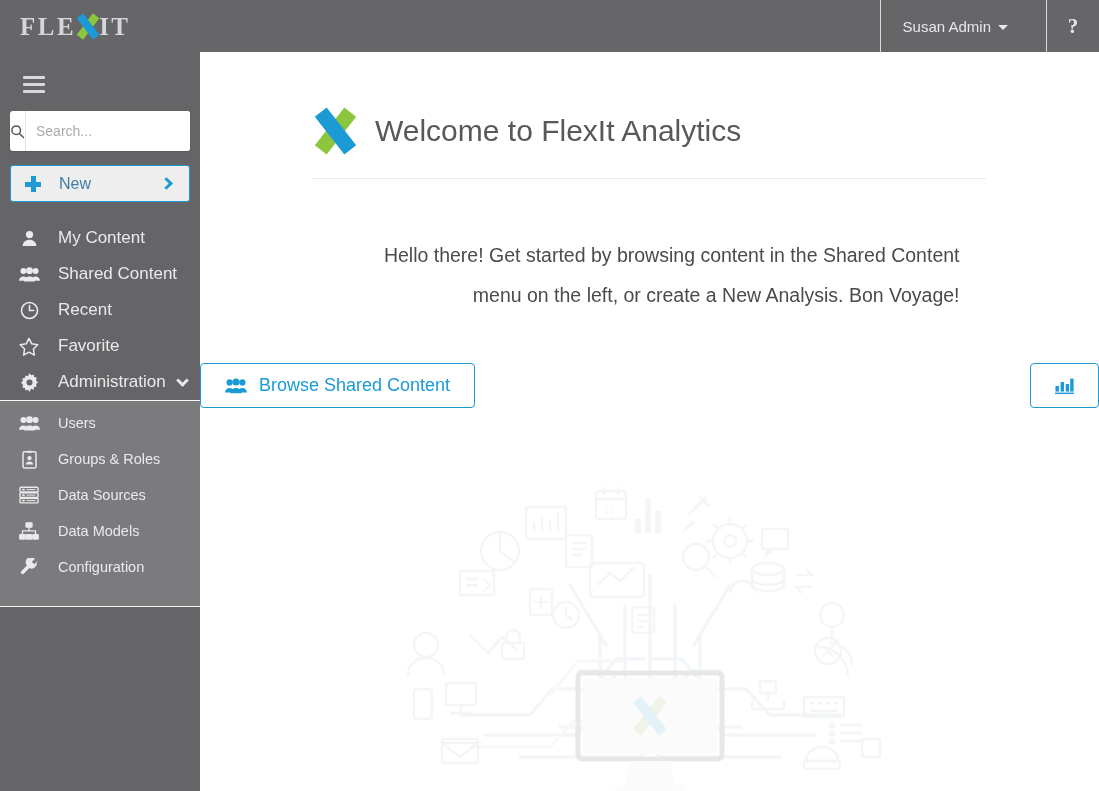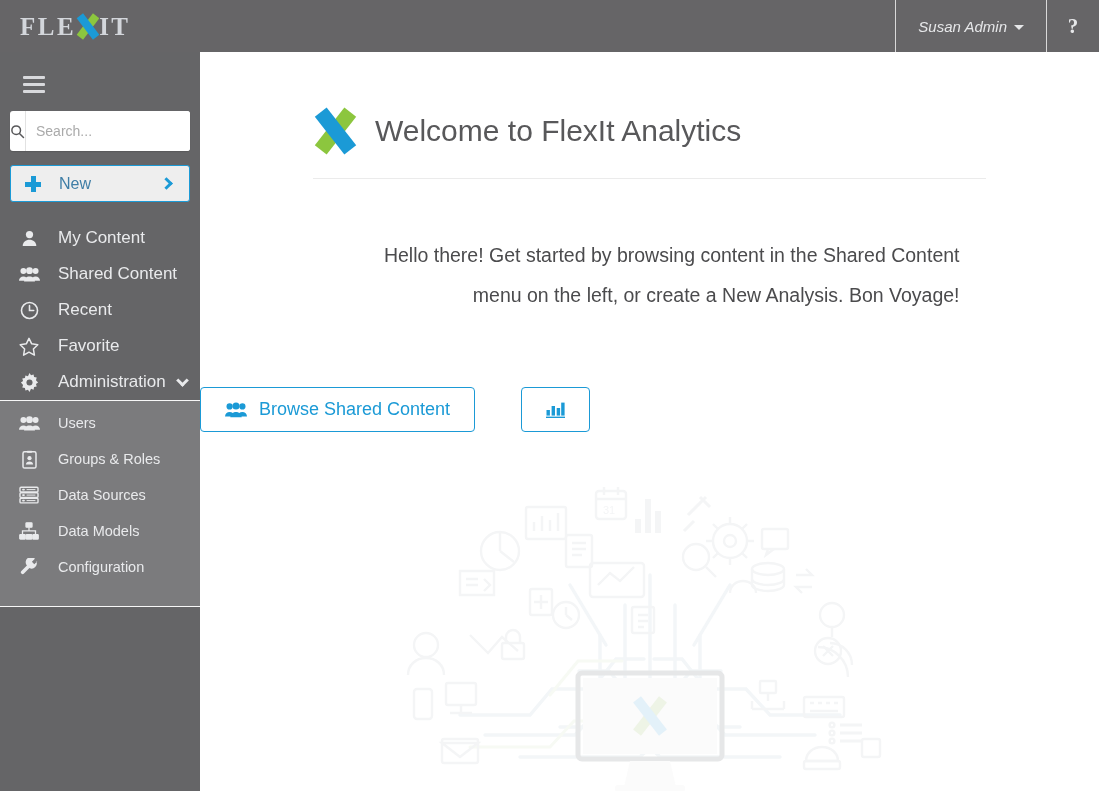--- a/index.html
+++ b/index.html
@@ -11,20 +11,21 @@
     font-family: "Liberation Sans", sans-serif;
   }
 
   
   .header {
     position: absolute; top: 0; left: 0;
     width: 1099px; height: 52px;
     background: #666567;
     display: flex; align-items: flex-end;
     z-index: 30;
+    gap: 16px;
   }
   .brand {
     width: 200px; height: 52px;
     display: flex; align-items: center;
     padding-left: 20px;
   }
   .brand-text {
     font-family: "Liberation Serif", serif;
     font-weight: bold;
     font-size: 25px;
@@ -52,21 +53,21 @@
   .header-spacer { flex: 1 1 auto; }
 
   .header-user, .header-help {
     display: flex; align-items: center; justify-content: center;
     color: #e6e7e9;
     font-size: 15px;
     border-left: 1px solid #d9d9d9;
     height: 52px;
     cursor: pointer;
   }
-  .header-user { padding: 0 22px; gap: 7px; font-style: italic; }
+  .header-user { padding: 0 22px; gap: 7px; }
   .header-help {
     width: 53px;
     font-family: "Liberation Serif", serif;
     font-weight: bold; font-size: 21px;
   }
   .caret-down {
     width: 0; height: 0;
     border-left: 5px solid transparent;
     border-right: 5px solid transparent;
     border-top: 5px solid #e6e7e9;
@@ -234,23 +235,23 @@
   .intro {
     margin: 56px auto 0 auto;
     width: 620px;
     text-align: right;
     font-size: 19.5px;
     line-height: 40px;
     color: #4b4b4d;
   }
 
   .cta-row {
-    margin-top: 72px;
+    margin-top: 48px;
     display: flex;
-    justify-content: flex-start;
+    justify-content: space-between;
     gap: 46px;
   }
   .cta-btn {
     border: 1px solid #1b9ad6;
     border-radius: 4px;
     background: #ffffff;
     color: #1b9ad6;
     font-size: 18px;
     height: 45px;
     display: flex; align-items: center; gap: 12px;

